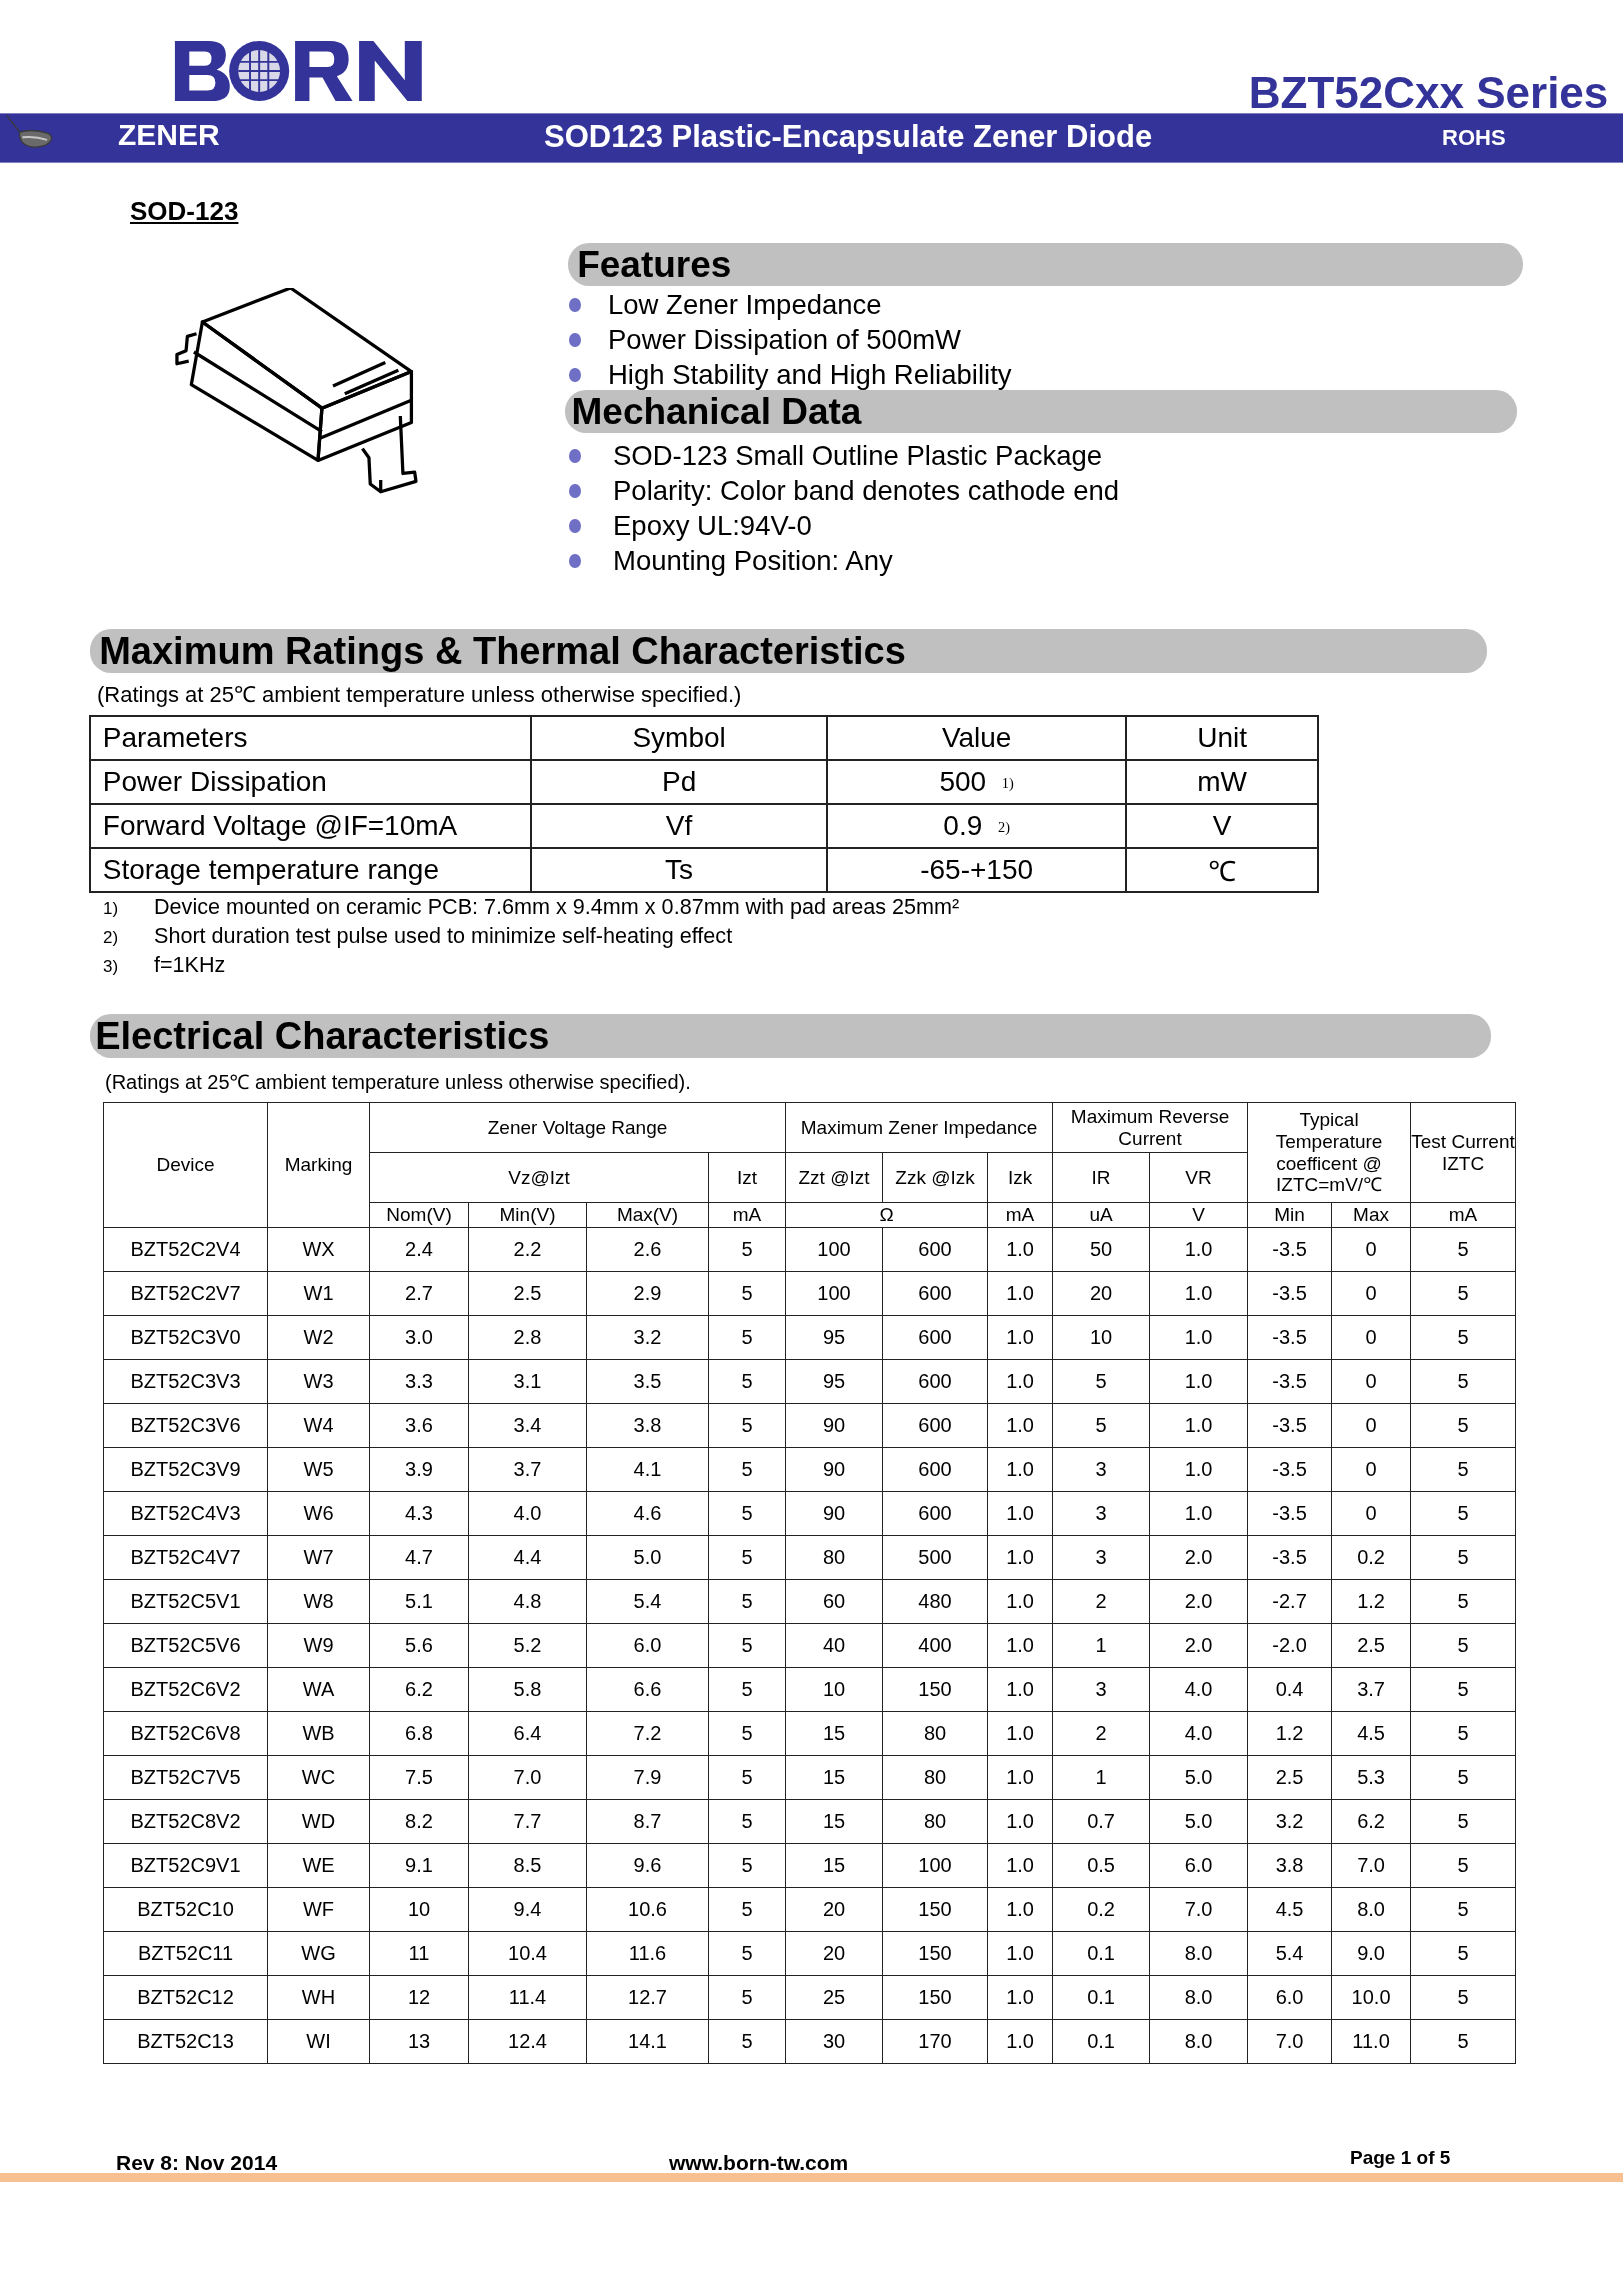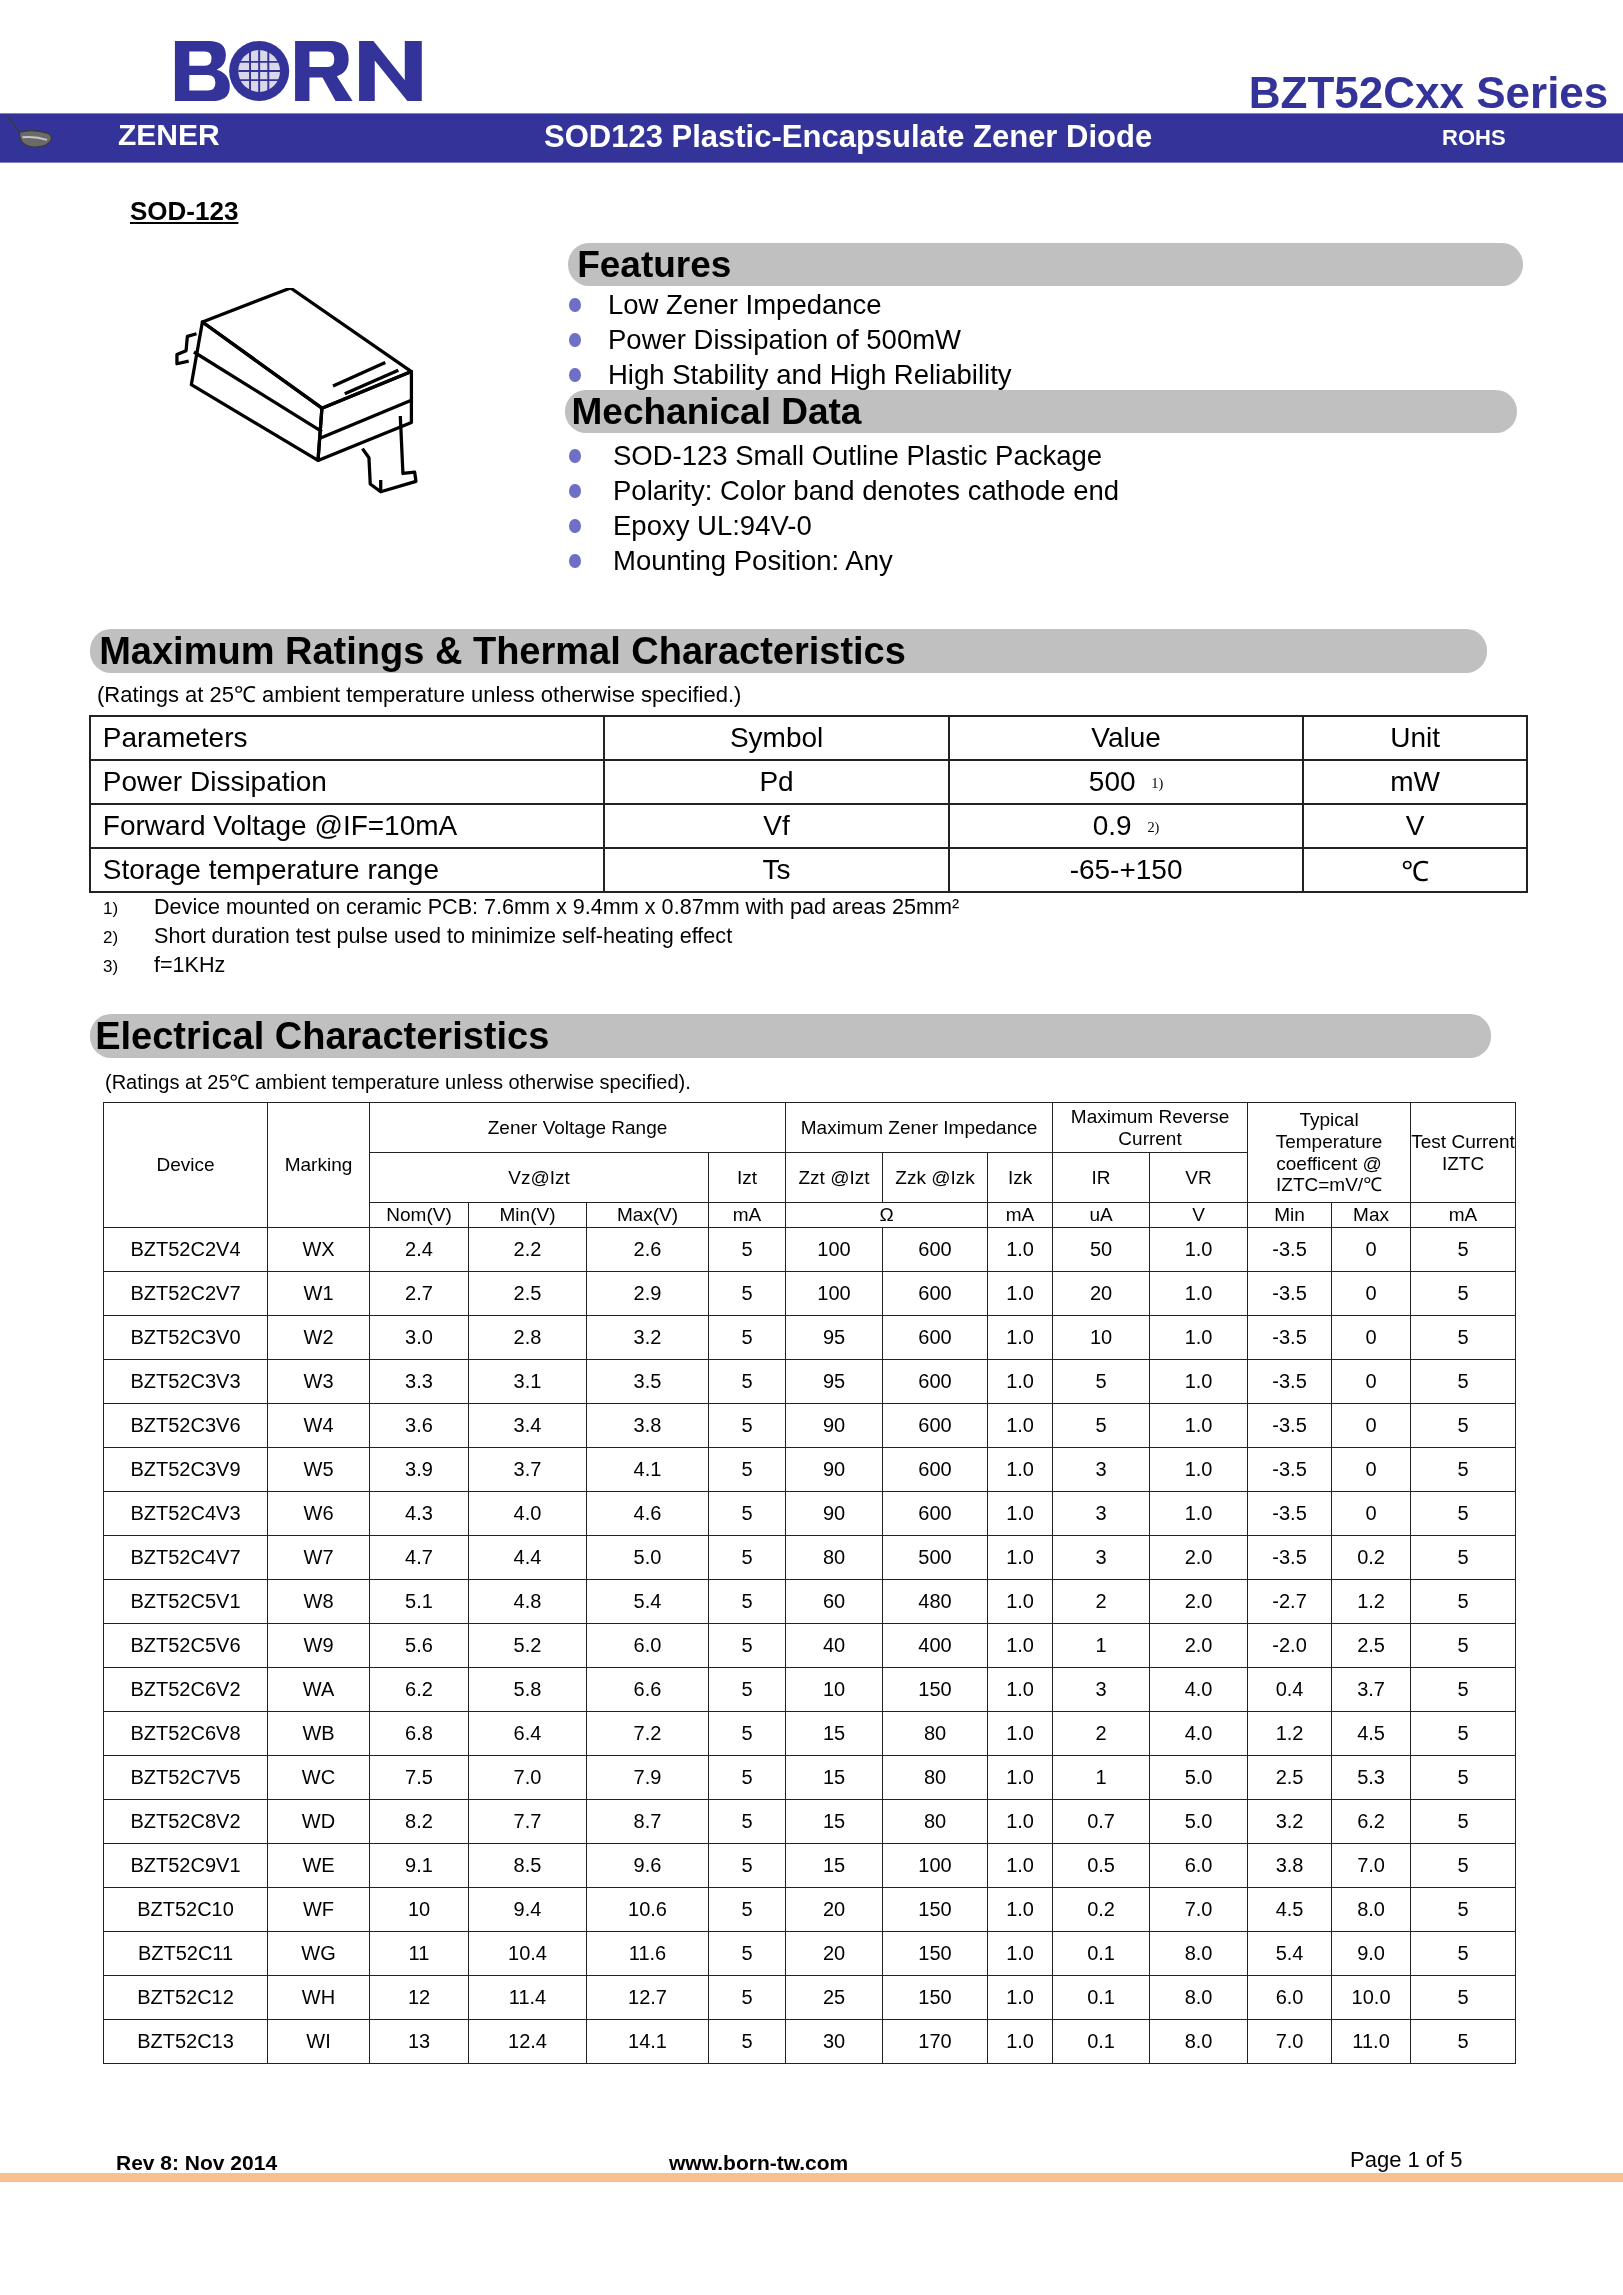--- a/index.html
+++ b/index.html
@@ -31,21 +31,21 @@
   .bullet-list li .dot { position: absolute; left: 0; top: 10.5px; width: 11.8px; height: 14.4px; border-radius: 50%; background: #6f6fc6; }
   .features-list { left: 569px; top: 287px; }
   .features-list li .txt { padding-left: 39px; }
   .mech-list { left: 569px; top: 438px; }
   .mech-list li .txt { padding-left: 44px; }
 
   .max-head { left: 90px; top: 629px; width: 1397px; height: 44px; font-size: 38px; padding-left: 9.2px; line-height: 44px; }
   .max-note { left: 97px; top: 678px; font-size: 22px; white-space: nowrap; }
 
   table { border-collapse: collapse; }
-  .max-table { left: 89px; top: 715px; width: 1439px; }
+  .max-table { left: 89px; top: 715px; width: 1230px; }
   .max-table td { border: 2px solid #222; height: 44px; font-size: 28px; padding: 0 11.8px; box-sizing: border-box; }
   .max-table td.c { text-align: center; }
   .max-table sup { font-size: 14.4px; vertical-align: middle; font-family: "Liberation Serif", serif; margin-left: 15.7px; }
 
   .footnotes { left: 103px; top: 892px; }
   .footnotes div { font-size: 21.6px; height: 29px; line-height: 29px; white-space: nowrap; }
   .footnotes .n { display: inline-block; width: 51px; font-size: 17px; }
 
   .elec-head { left: 90px; top: 1014px; width: 1401px; height: 44px; font-size: 38px; padding-left: 5.2px; line-height: 44px; }
   .elec-note { left: 105px; top: 1068px; font-size: 20px; white-space: nowrap; }
@@ -53,21 +53,21 @@
   .elec-table { left: 103px; top: 1102px; width: 1410px; table-layout: fixed; }
   .elec-table td { border: 1.6px solid #222; text-align: center; font-size: 19px; padding: 0; box-sizing: border-box; line-height: 1.15; }
   .elec-table tbody td { height: 44px; font-size: 20px; }
   .elec-table .h1 { height: 50px; }
   .elec-table .h2 { height: 50px; }
   .elec-table .h3 { height: 25px; }
 
   
   .foot-rev { left: 116px; top: 2151px; font-size: 21px; font-weight: bold; white-space: nowrap; }
   .foot-url { left: 669px; top: 2151px; font-size: 21px; font-weight: bold; white-space: nowrap; }
-  .foot-page { left: 1350px; top: 2147px; font-size: 22px; font-weight: normal; white-space: nowrap; }
+  .foot-page { left: 1350px; top: 2147px; font-size: 19px; font-weight: bold; white-space: nowrap; }
   .foot-bar { left: 0; top: 2173px; width: 1624px; height: 9.2px; background: #f8bf90; }
 </style>
 </head>
 <body>
 
 <div class="abs logo">
   <svg width="256" height="68" viewBox="0 0 392 104">
     <g fill="#333399">
       <path d="M6 6 H58 Q84 6 84 28 Q84 44 70 50 Q90 56 90 76 Q90 98 62 98 H6 Z M28 22 V44 H52 Q62 44 62 33 Q62 22 52 22 Z M28 58 V82 H56 Q68 82 68 70 Q68 58 56 58 Z"></path>
       <circle cx="135" cy="52" r="46" fill="#333399"></circle>

